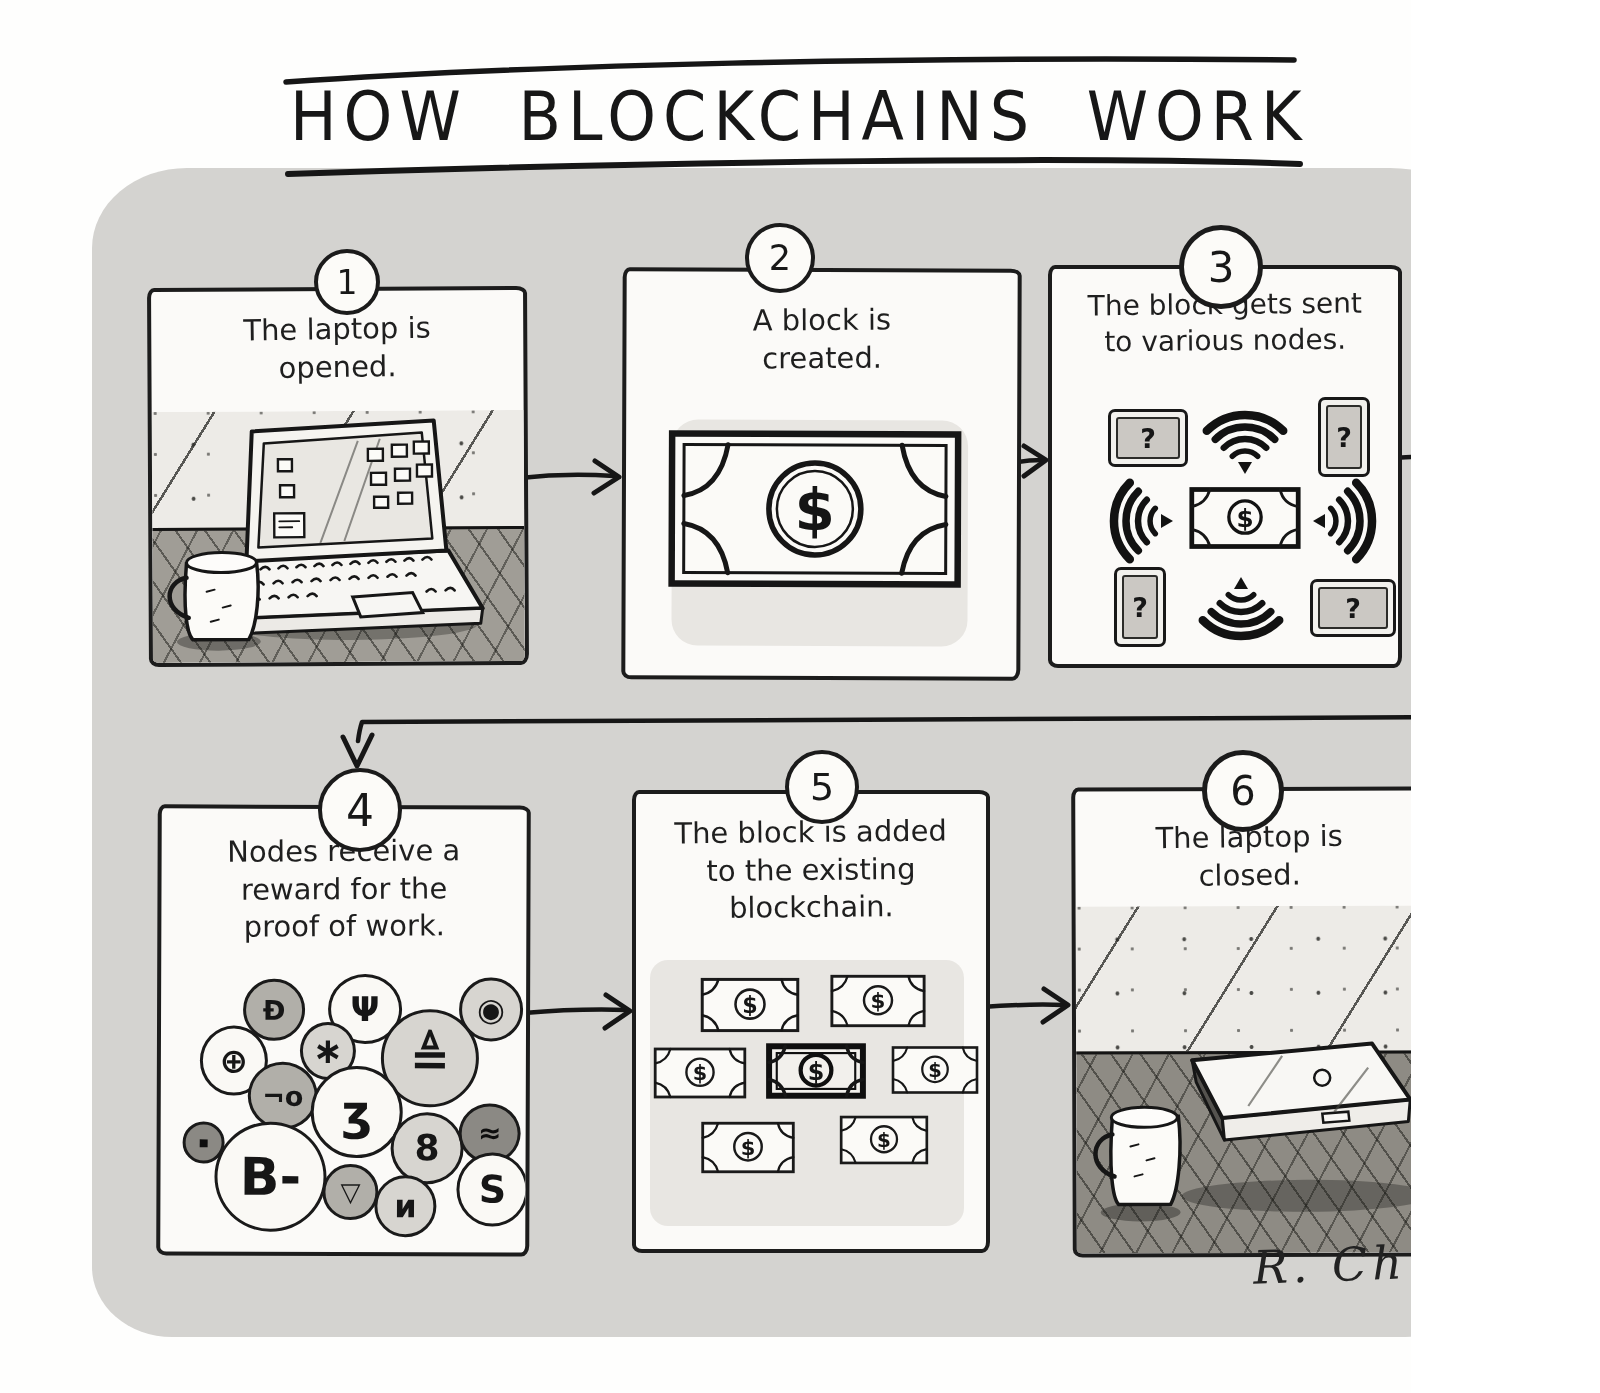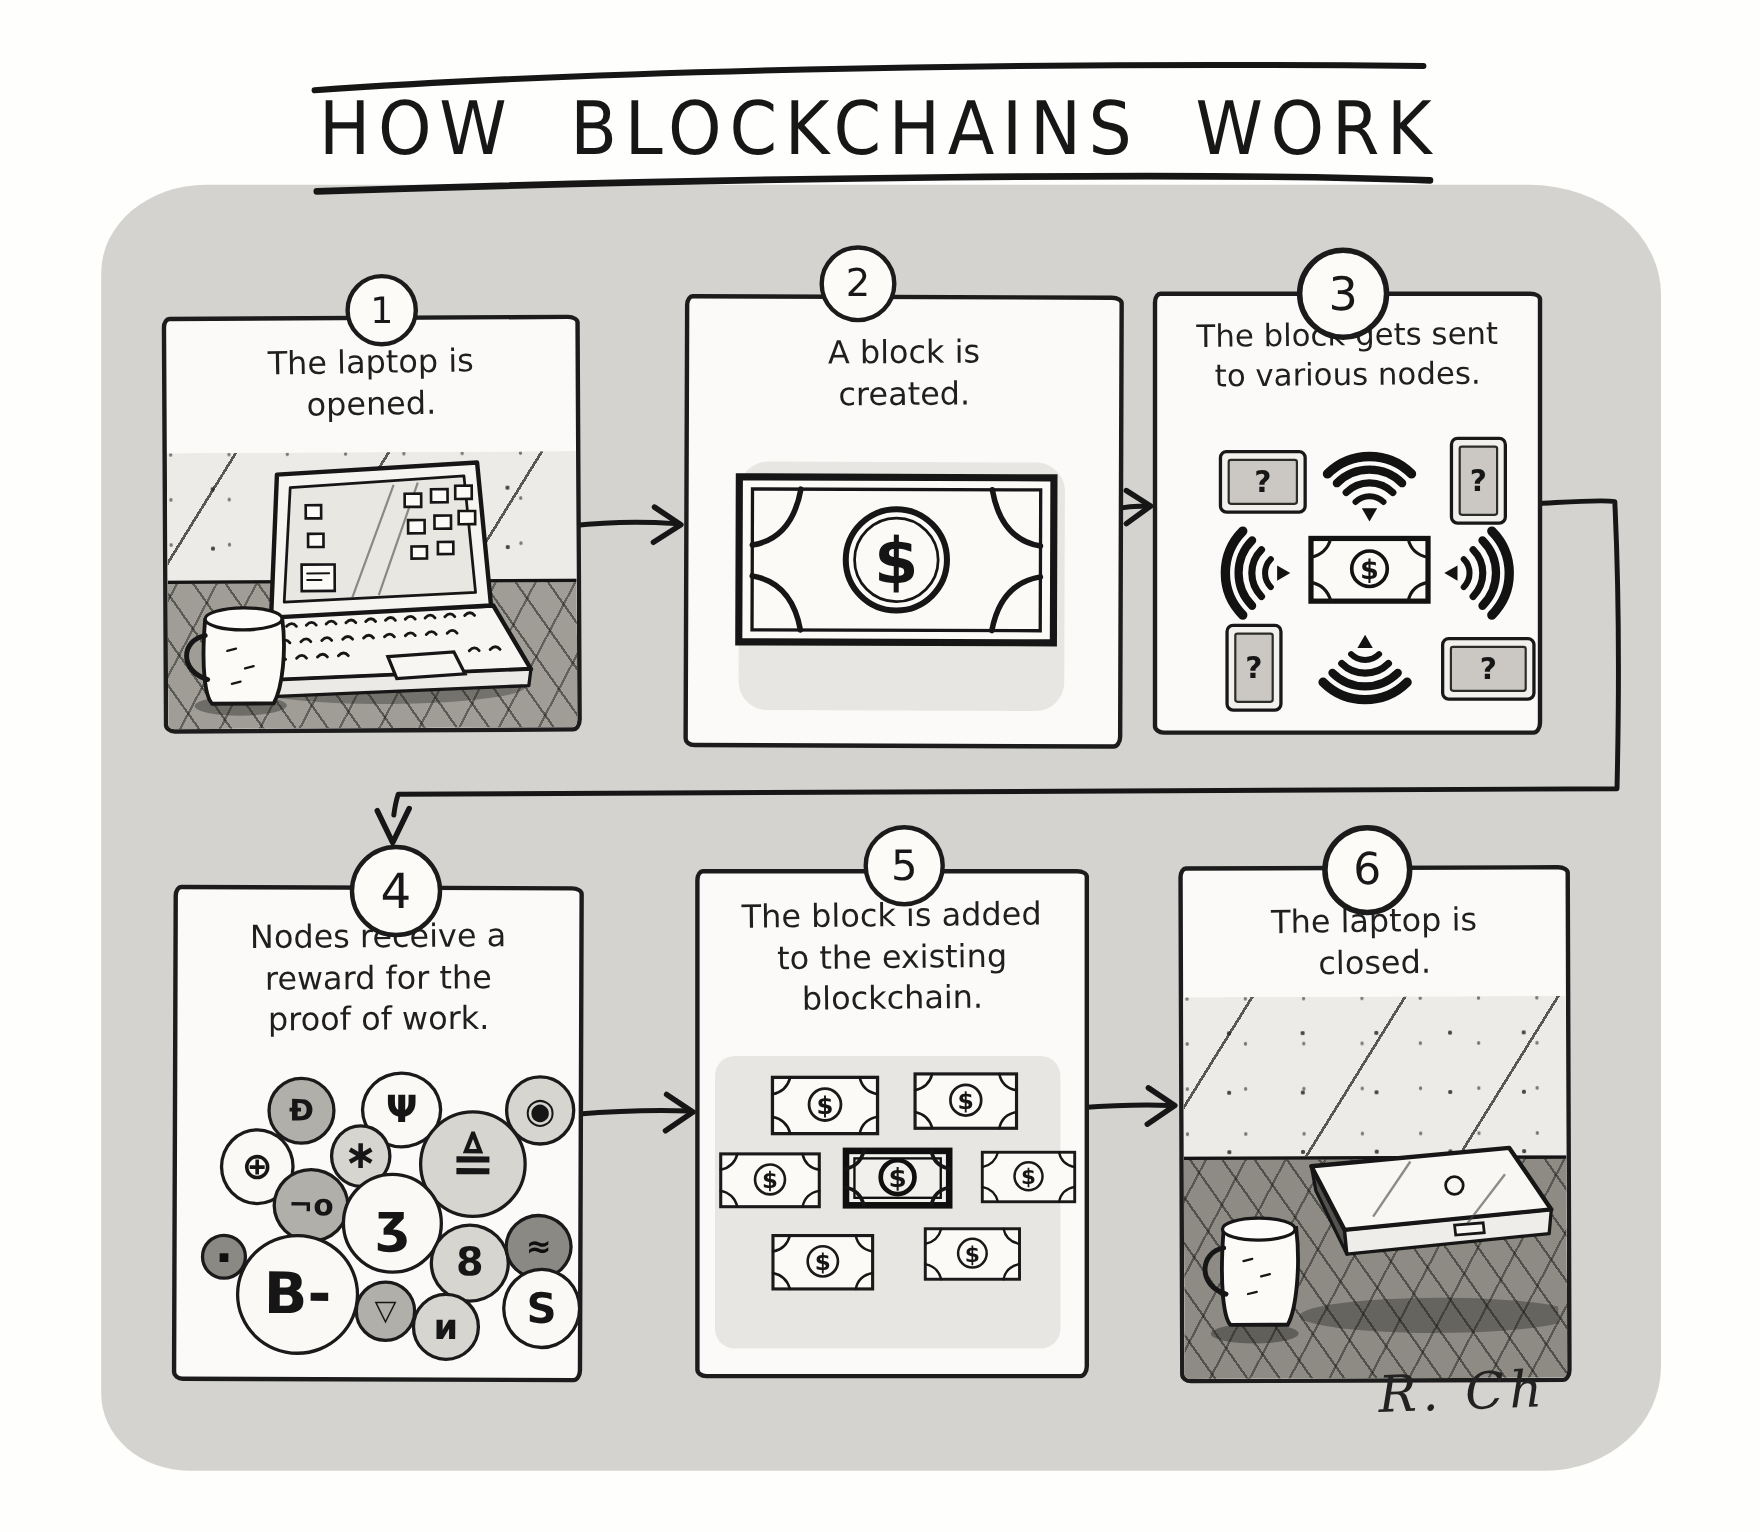--- a/index.html
+++ b/index.html
@@ -1,17 +1,17 @@
 <!DOCTYPE html>
 <html><head>
 <meta charset="utf-8">
 <style>
   html,body{margin:0;padding:0;background:#ffffff;}
   body{width:1600px;height:1393px;font-family:"DejaVu Sans",sans-serif;color:#1b1b1b;}
-  .canvas{position:relative;width:1600px;height:1393px;background:#fefefd;overflow:hidden;}
+  .canvas{position:relative;width:1411px;height:1393px;background:#fefefd;overflow:hidden;}
 
   
   .rule{position:absolute;z-index:2;}
   .title{position:absolute;left:290px;top:80px;width:990px;z-index:2;
          font-size:62px;letter-spacing:7px;word-spacing:24px;text-align:center;
          white-space:nowrap;color:#171717;transform:scaleY(1.08);}
 
   
   .wash{position:absolute;left:92px;top:168px;width:1418px;height:1169px;background:#d4d3d0;
         border-radius:95px 120px 105px 80px / 80px 100px 95px 70px;z-index:0;}

